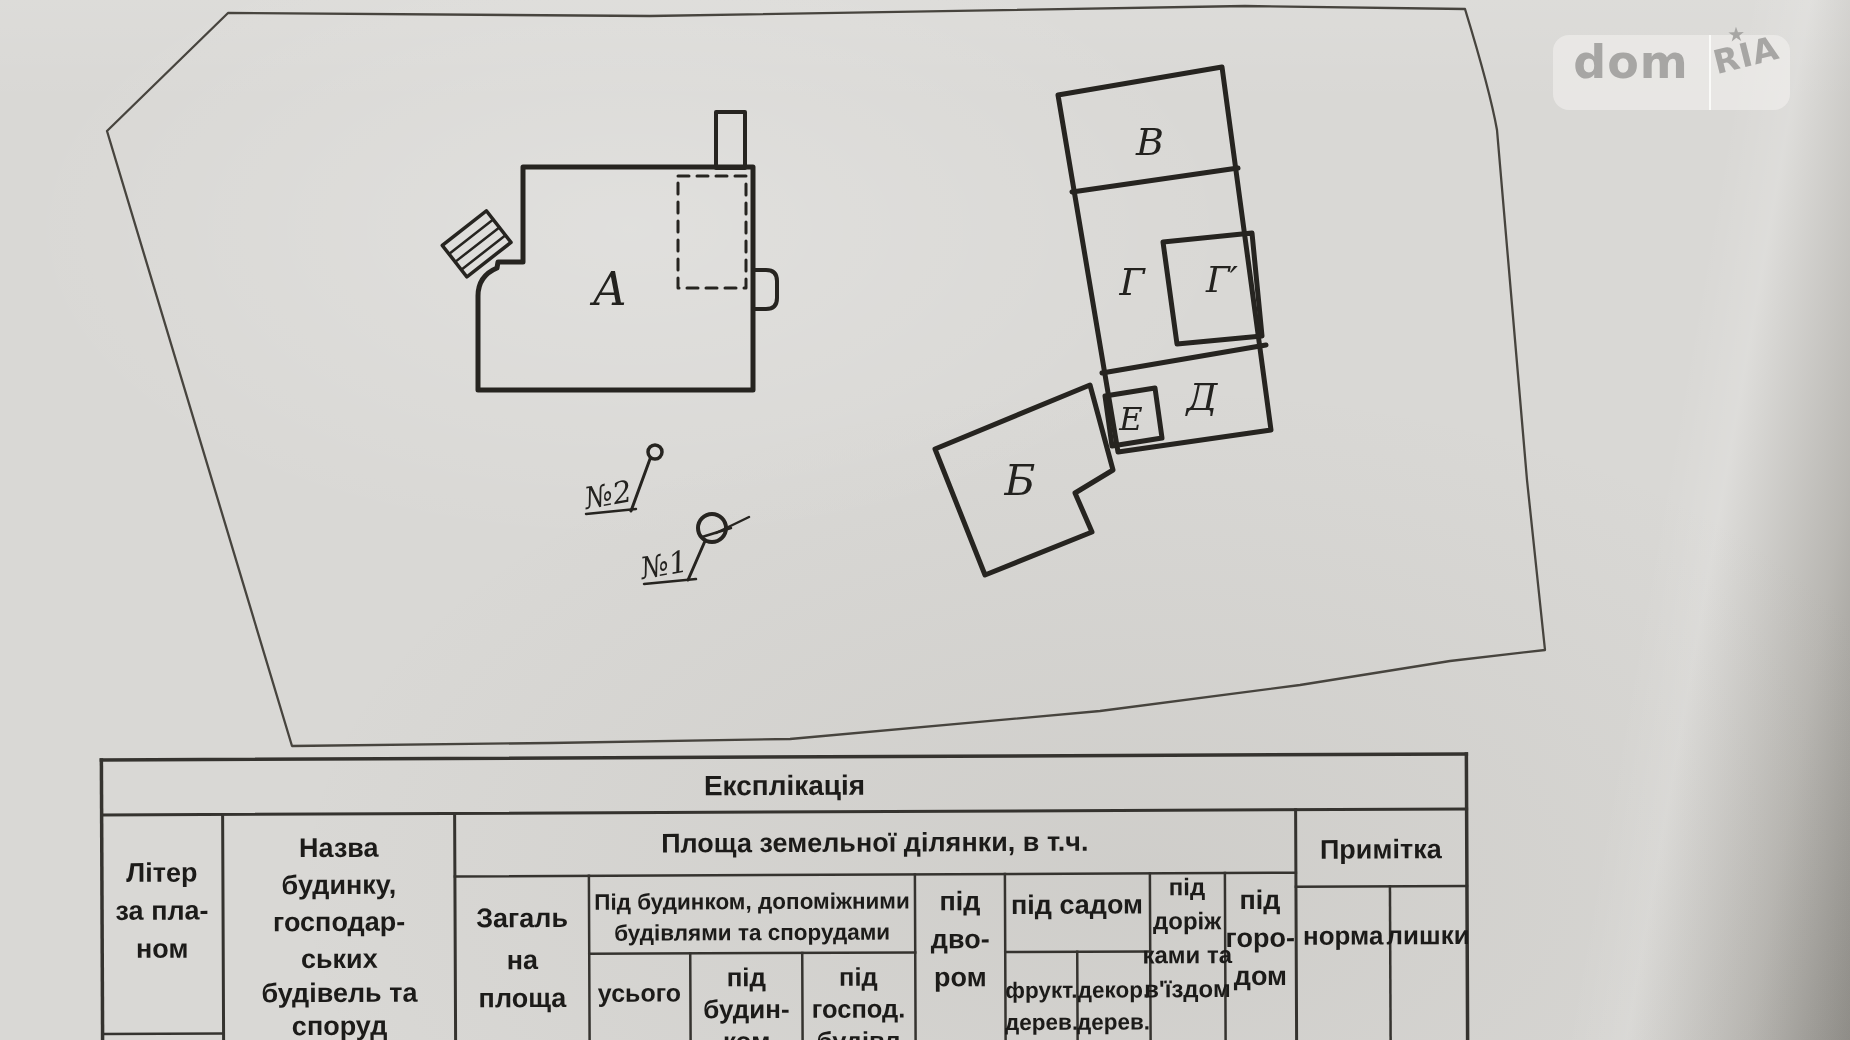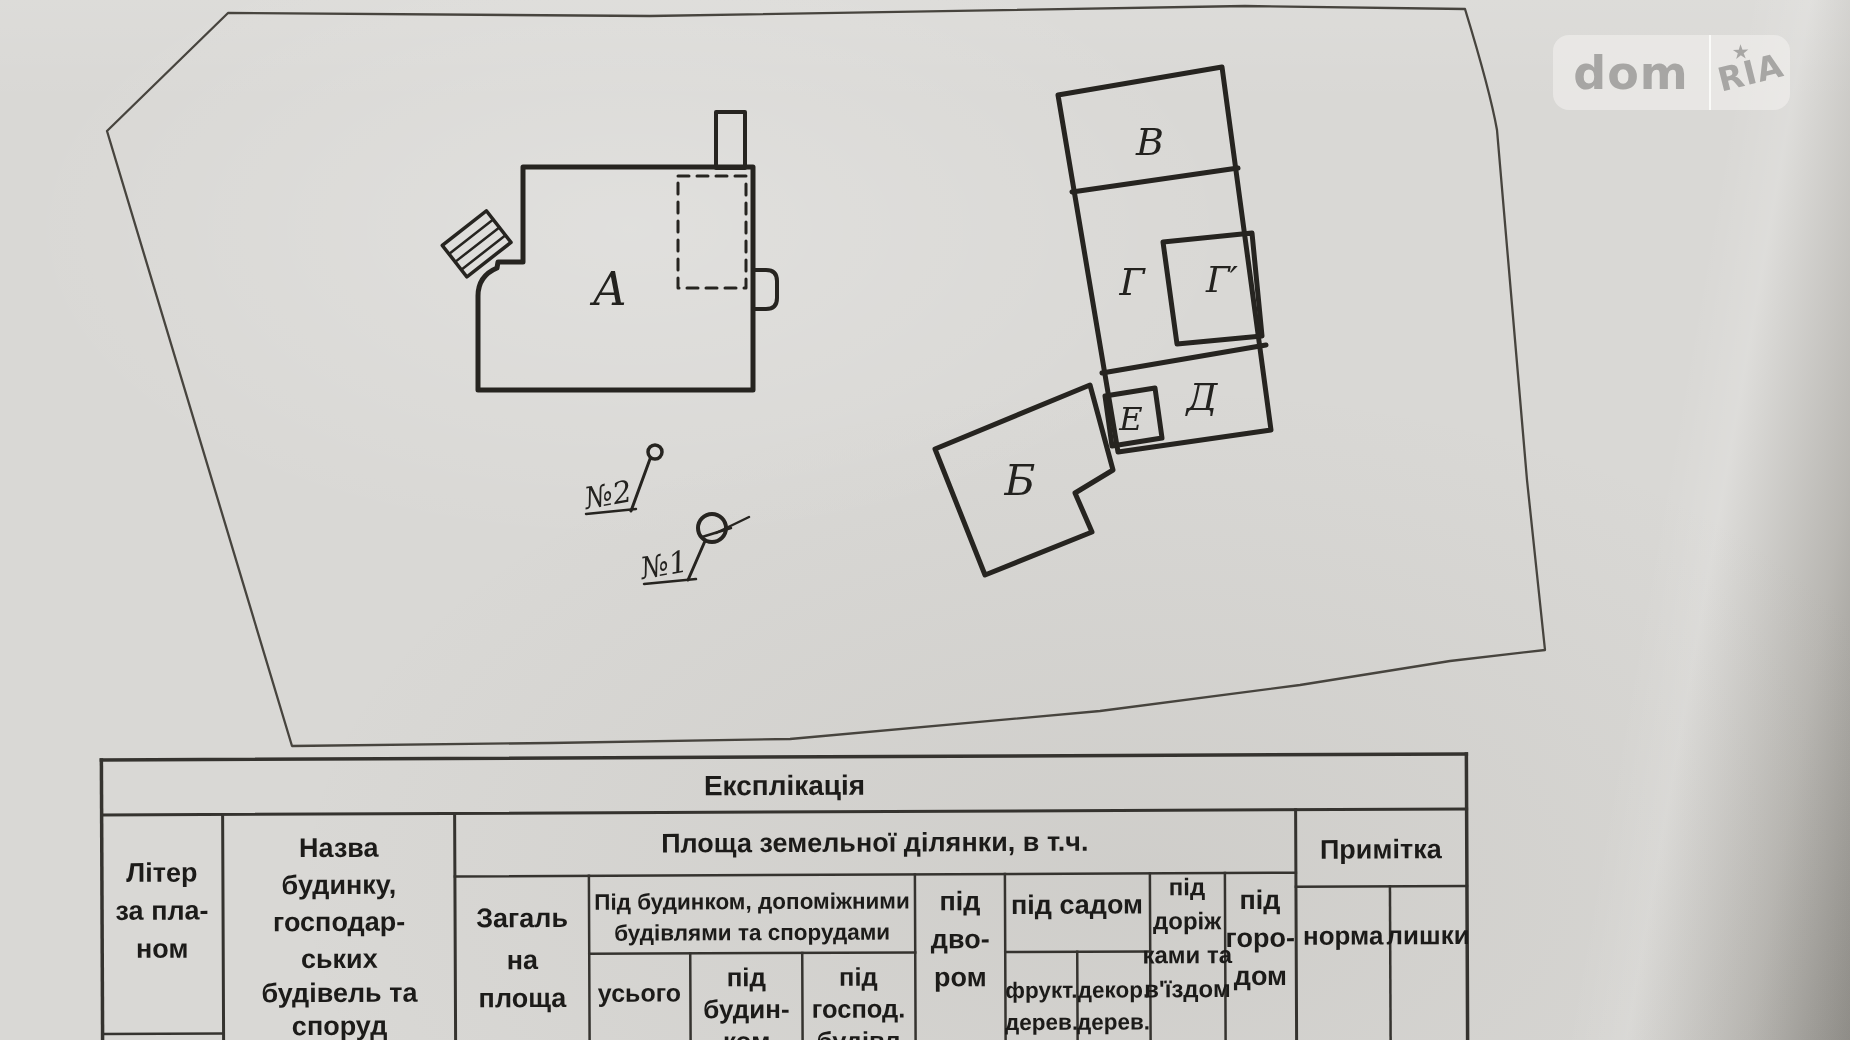--- a/index.html
+++ b/index.html
@@ -10,21 +10,21 @@
       radial-gradient(ellipse 1000px 520px at 34% 22%, rgba(255,255,255,0.20), rgba(255,255,255,0) 62%),
       radial-gradient(ellipse 1300px 760px at 62% 85%, rgba(118,114,106,0.10), rgba(0,0,0,0) 66%),
       linear-gradient(100deg, rgba(0,0,0,0) 86%, rgba(255,255,255,0.12) 89%, rgba(111,107,99,0.30) 95%, rgba(82,79,72,0.55) 100%),
       linear-gradient(to bottom, rgba(255,255,255,0.10), rgba(0,0,0,0) 10%);
     font-family:"Liberation Sans", sans-serif;
   }
   .plan-svg{position:absolute;left:0;top:0;}
   .badge{
     position:absolute;left:1553px;top:35px;width:237px;height:75px;
     border-radius:16px;background:rgba(244,243,241,0.55);
-    display:flex;align-items:center;overflow:visible;
+    display:flex;overflow:visible;
   }
   .badge .dom{flex:0 0 156px;text-align:center;font-weight:700;font-size:46px;
     color:#a7a6a4;letter-spacing:1px;font-family:"DejaVu Sans",sans-serif;}
   .badge .sep{width:2px;height:100%;background:rgba(253,253,251,0.85);}
   .badge .ria{position:relative;flex:1;text-align:center;color:#a7a6a4;
     font-weight:800;font-size:33px;letter-spacing:1px;transform:rotate(-14deg);
     font-family:"DejaVu Sans",sans-serif;}
   .badge .star{position:absolute;top:-15px;left:26px;font-size:20px;transform:rotate(12deg);}
   
   text{fill:#1c1b19;}

